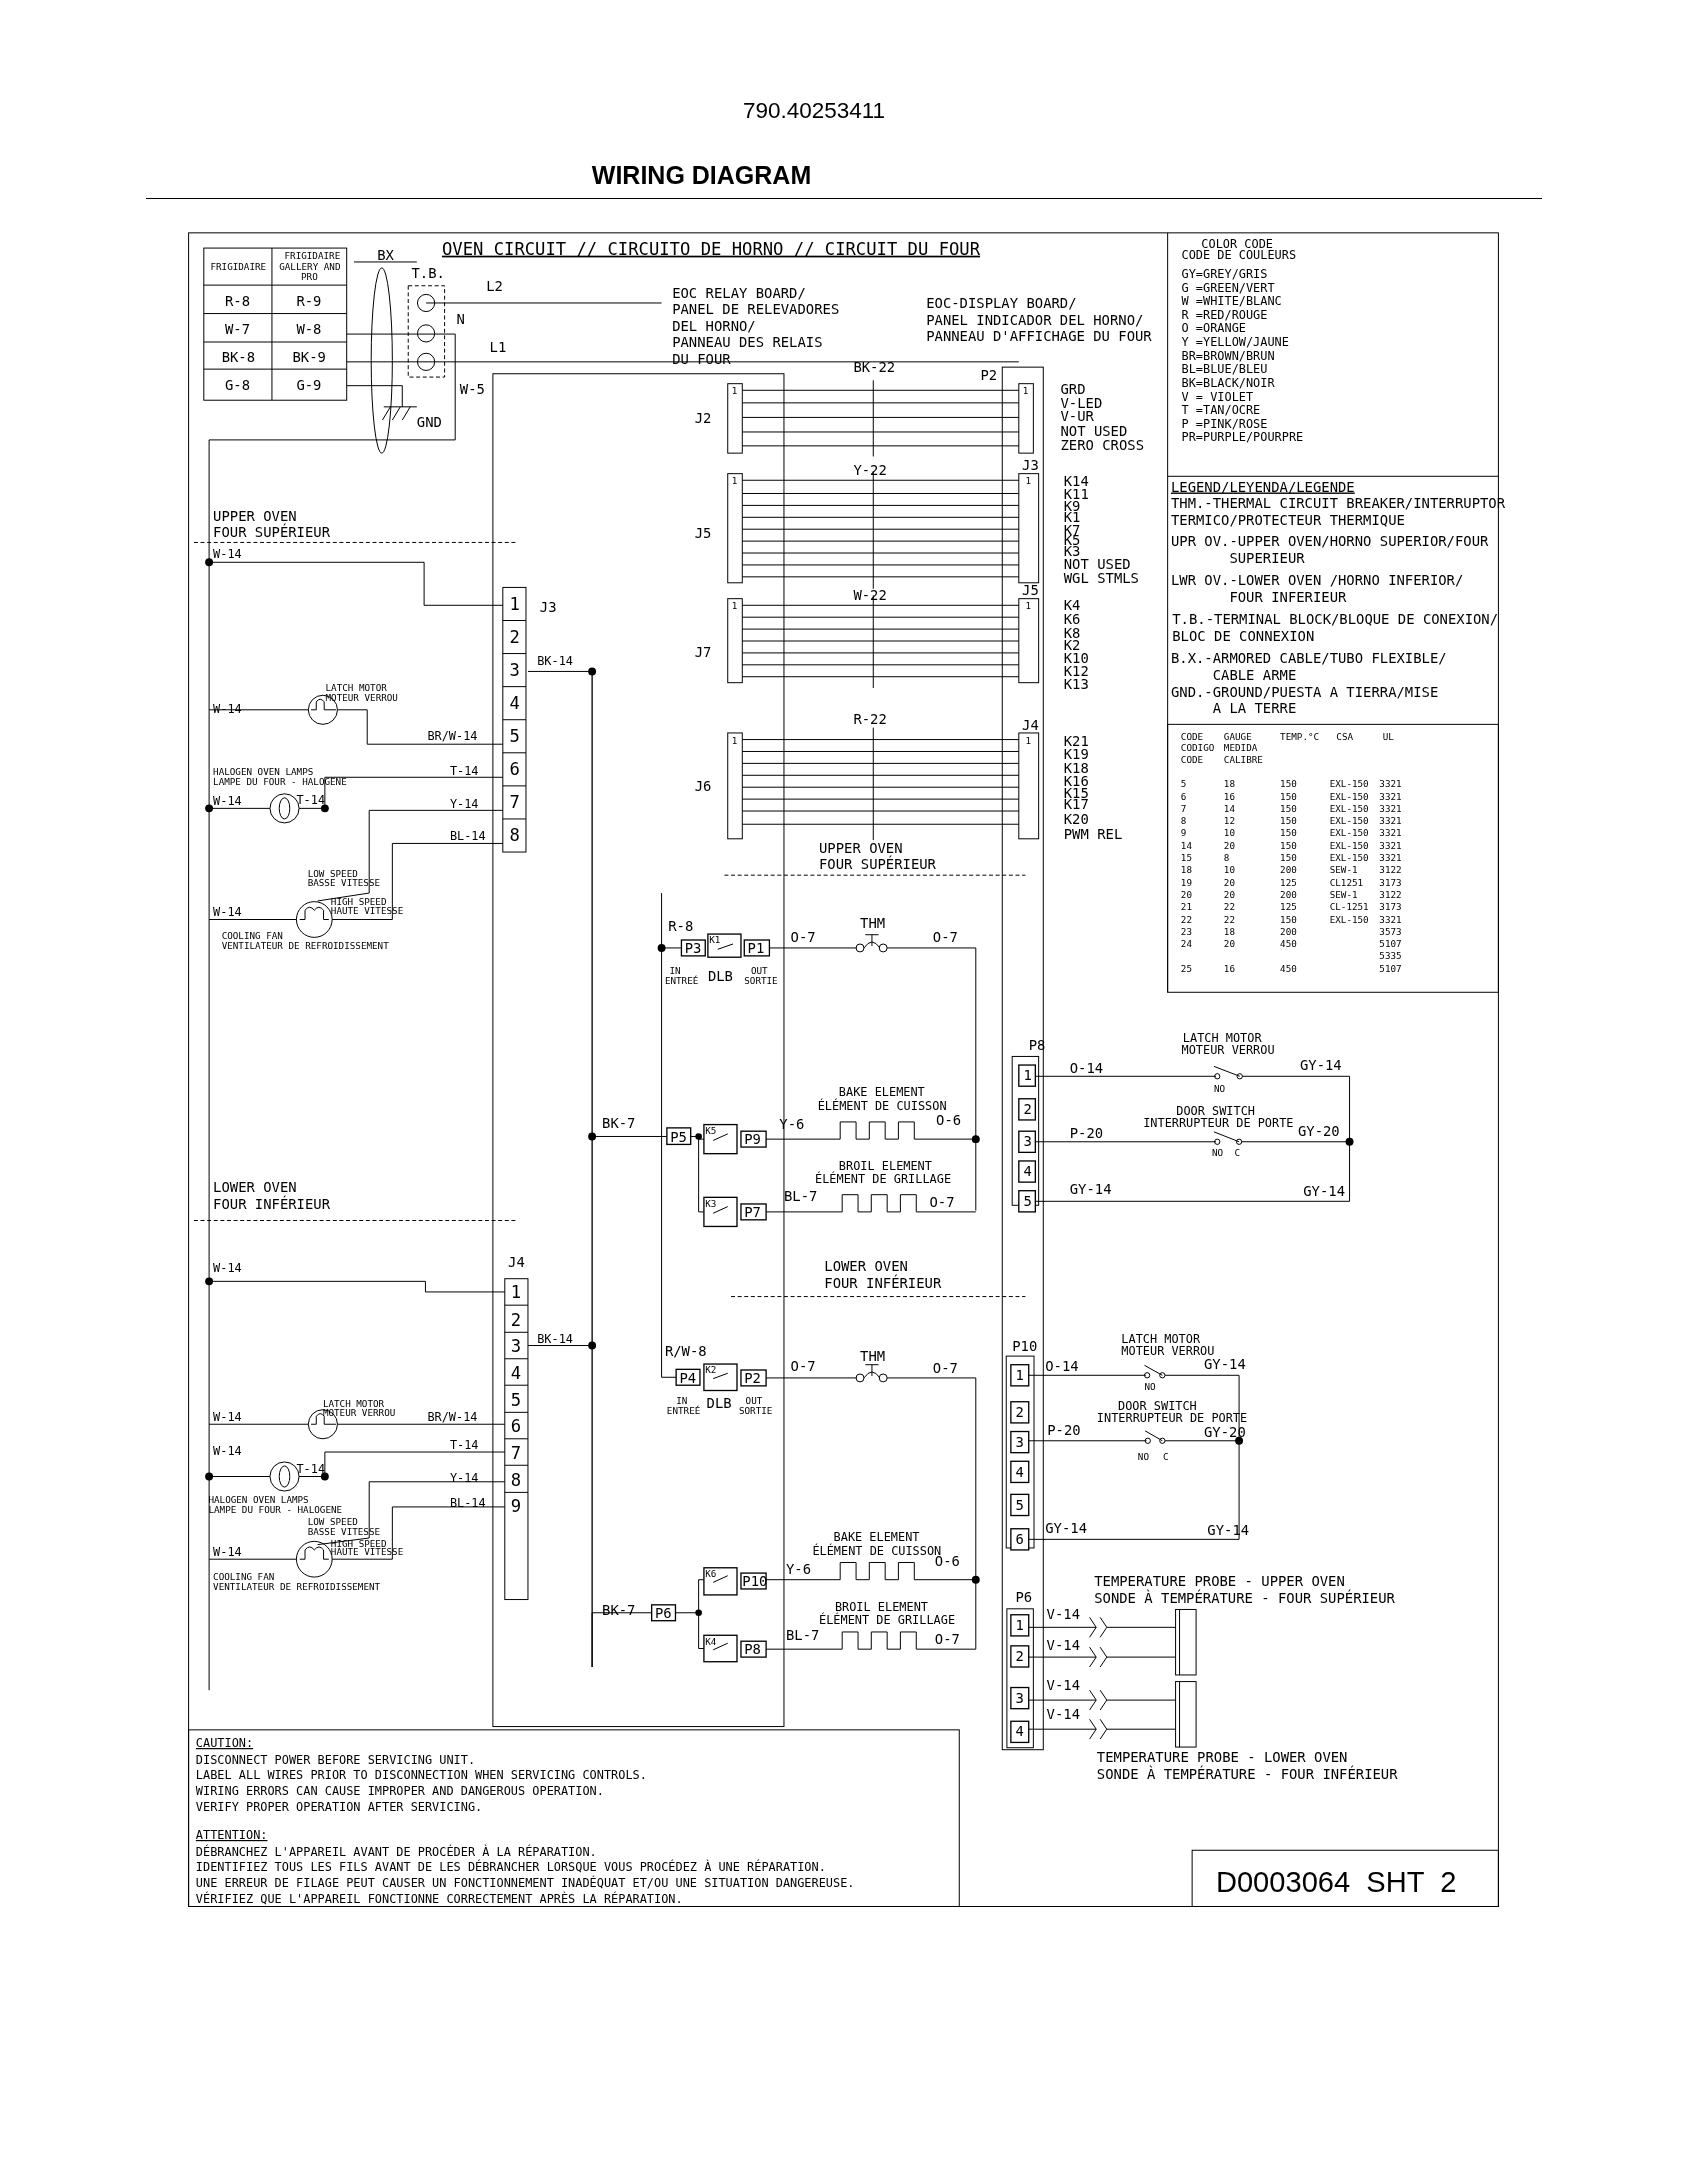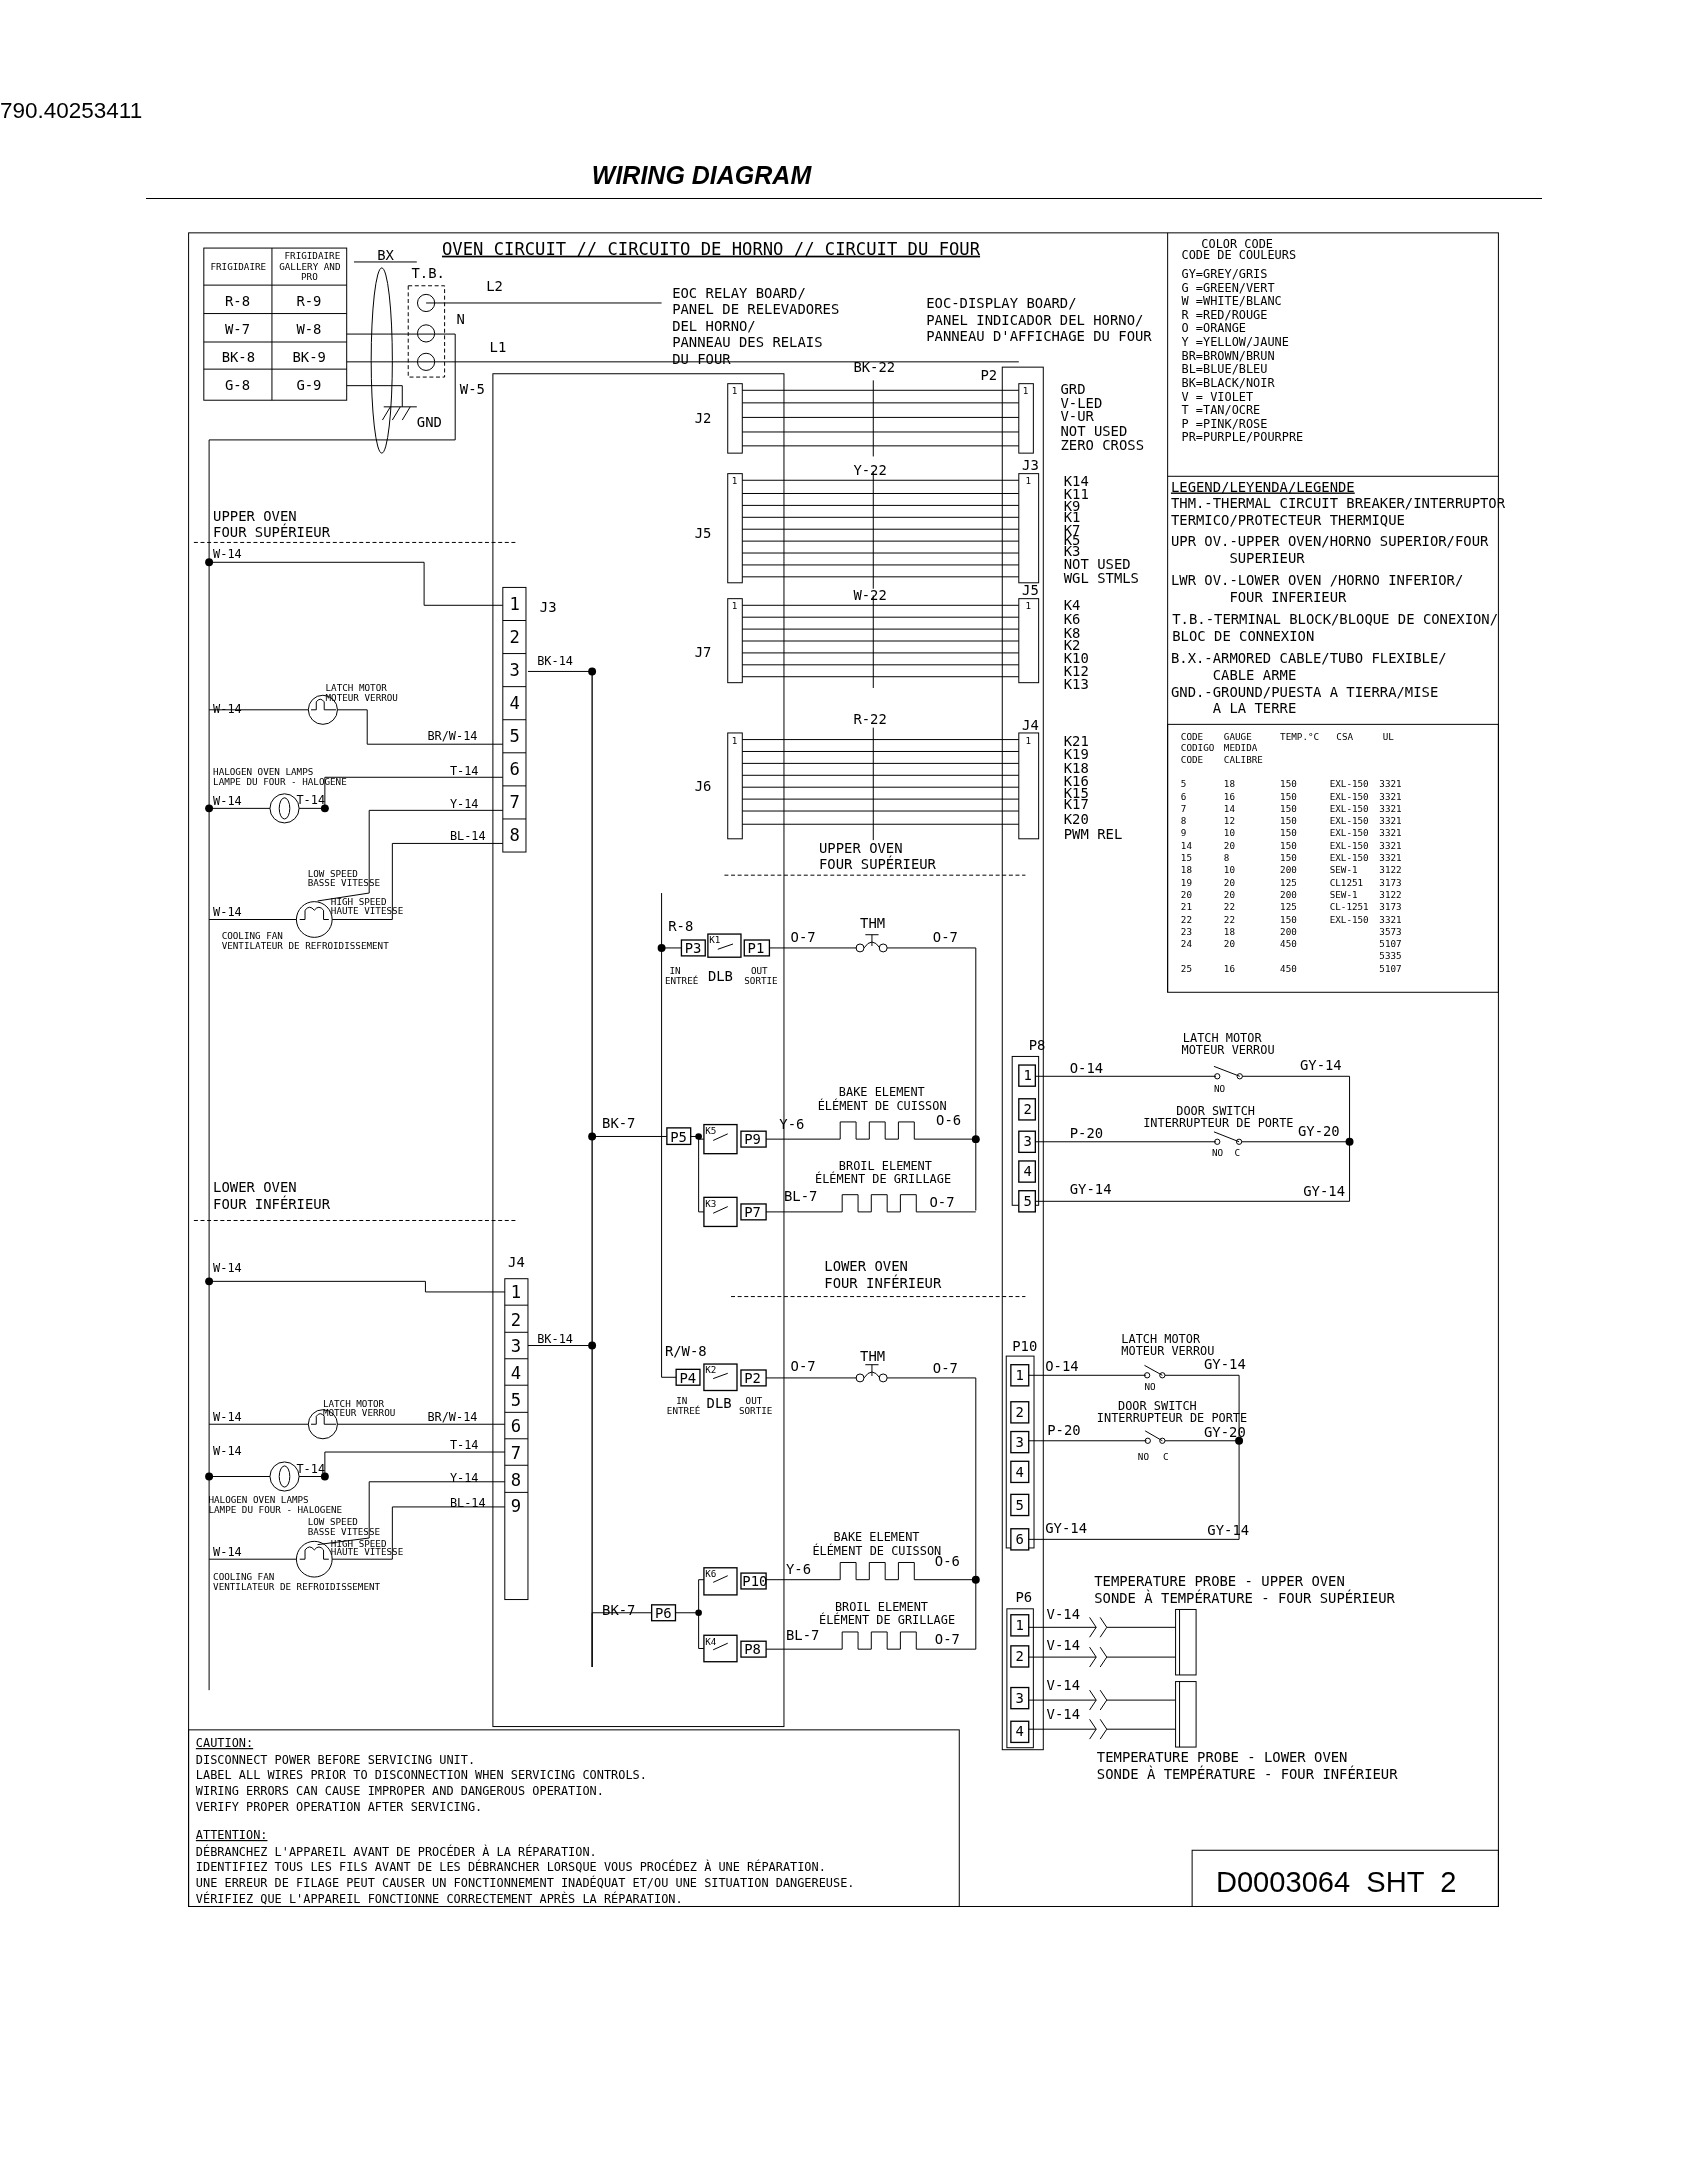--- a/index.html
+++ b/index.html
@@ -1,18 +1,18 @@
 <!DOCTYPE html>
 <html style="font-size:10.6px"><head>
 <meta charset="utf-8">
 <style>
   html,body{margin:0;padding:0;background:#fff;}
   body{width:1687px;height:2183px;position:relative;overflow:hidden;font-family:"DejaVu Sans Mono","Liberation Mono",monospace;color:#000;}
-  .hdr-num{position:absolute;left:0;width:1596px;top:98px;font-family:"Liberation Sans",sans-serif;font-size:22.5px;}
-  .hdr-title{position:absolute;left:0;width:1403px;top:161px;text-align:center;font-family:"Liberation Sans",sans-serif;font-size:25px;font-weight:bold;font-style:italic;}
+  .hdr-num{position:absolute;left:16px;width:1596px;top:98px;text-align:center;font-family:"Liberation Sans",sans-serif;font-size:22.5px;}
+  .hdr-title{position:absolute;left:0;width:1403px;top:161px;text-align:center;font-family:"Liberation Sans",sans-serif;font-size:25px;font-weight:bold;}
   .hdr-rule{position:absolute;left:146px;width:1396px;top:198px;height:1.3px;background:#000;}
   svg{position:absolute;left:0;top:0;}
   svg text{font-family:"DejaVu Sans Mono","Liberation Mono",monospace;fill:#000;}
   .t14{font-size:18px;}
   .t12{font-size:14px;}
   .t20{font-size:21px;}
   .t24{font-size:26px;}
   .ln{stroke:#000;stroke-width:2;fill:none;}
   .thin{stroke:#000;stroke-width:1.5;fill:none;}
   .dash{stroke:#000;stroke-width:1.5;fill:none;stroke-dasharray:6 4;}

